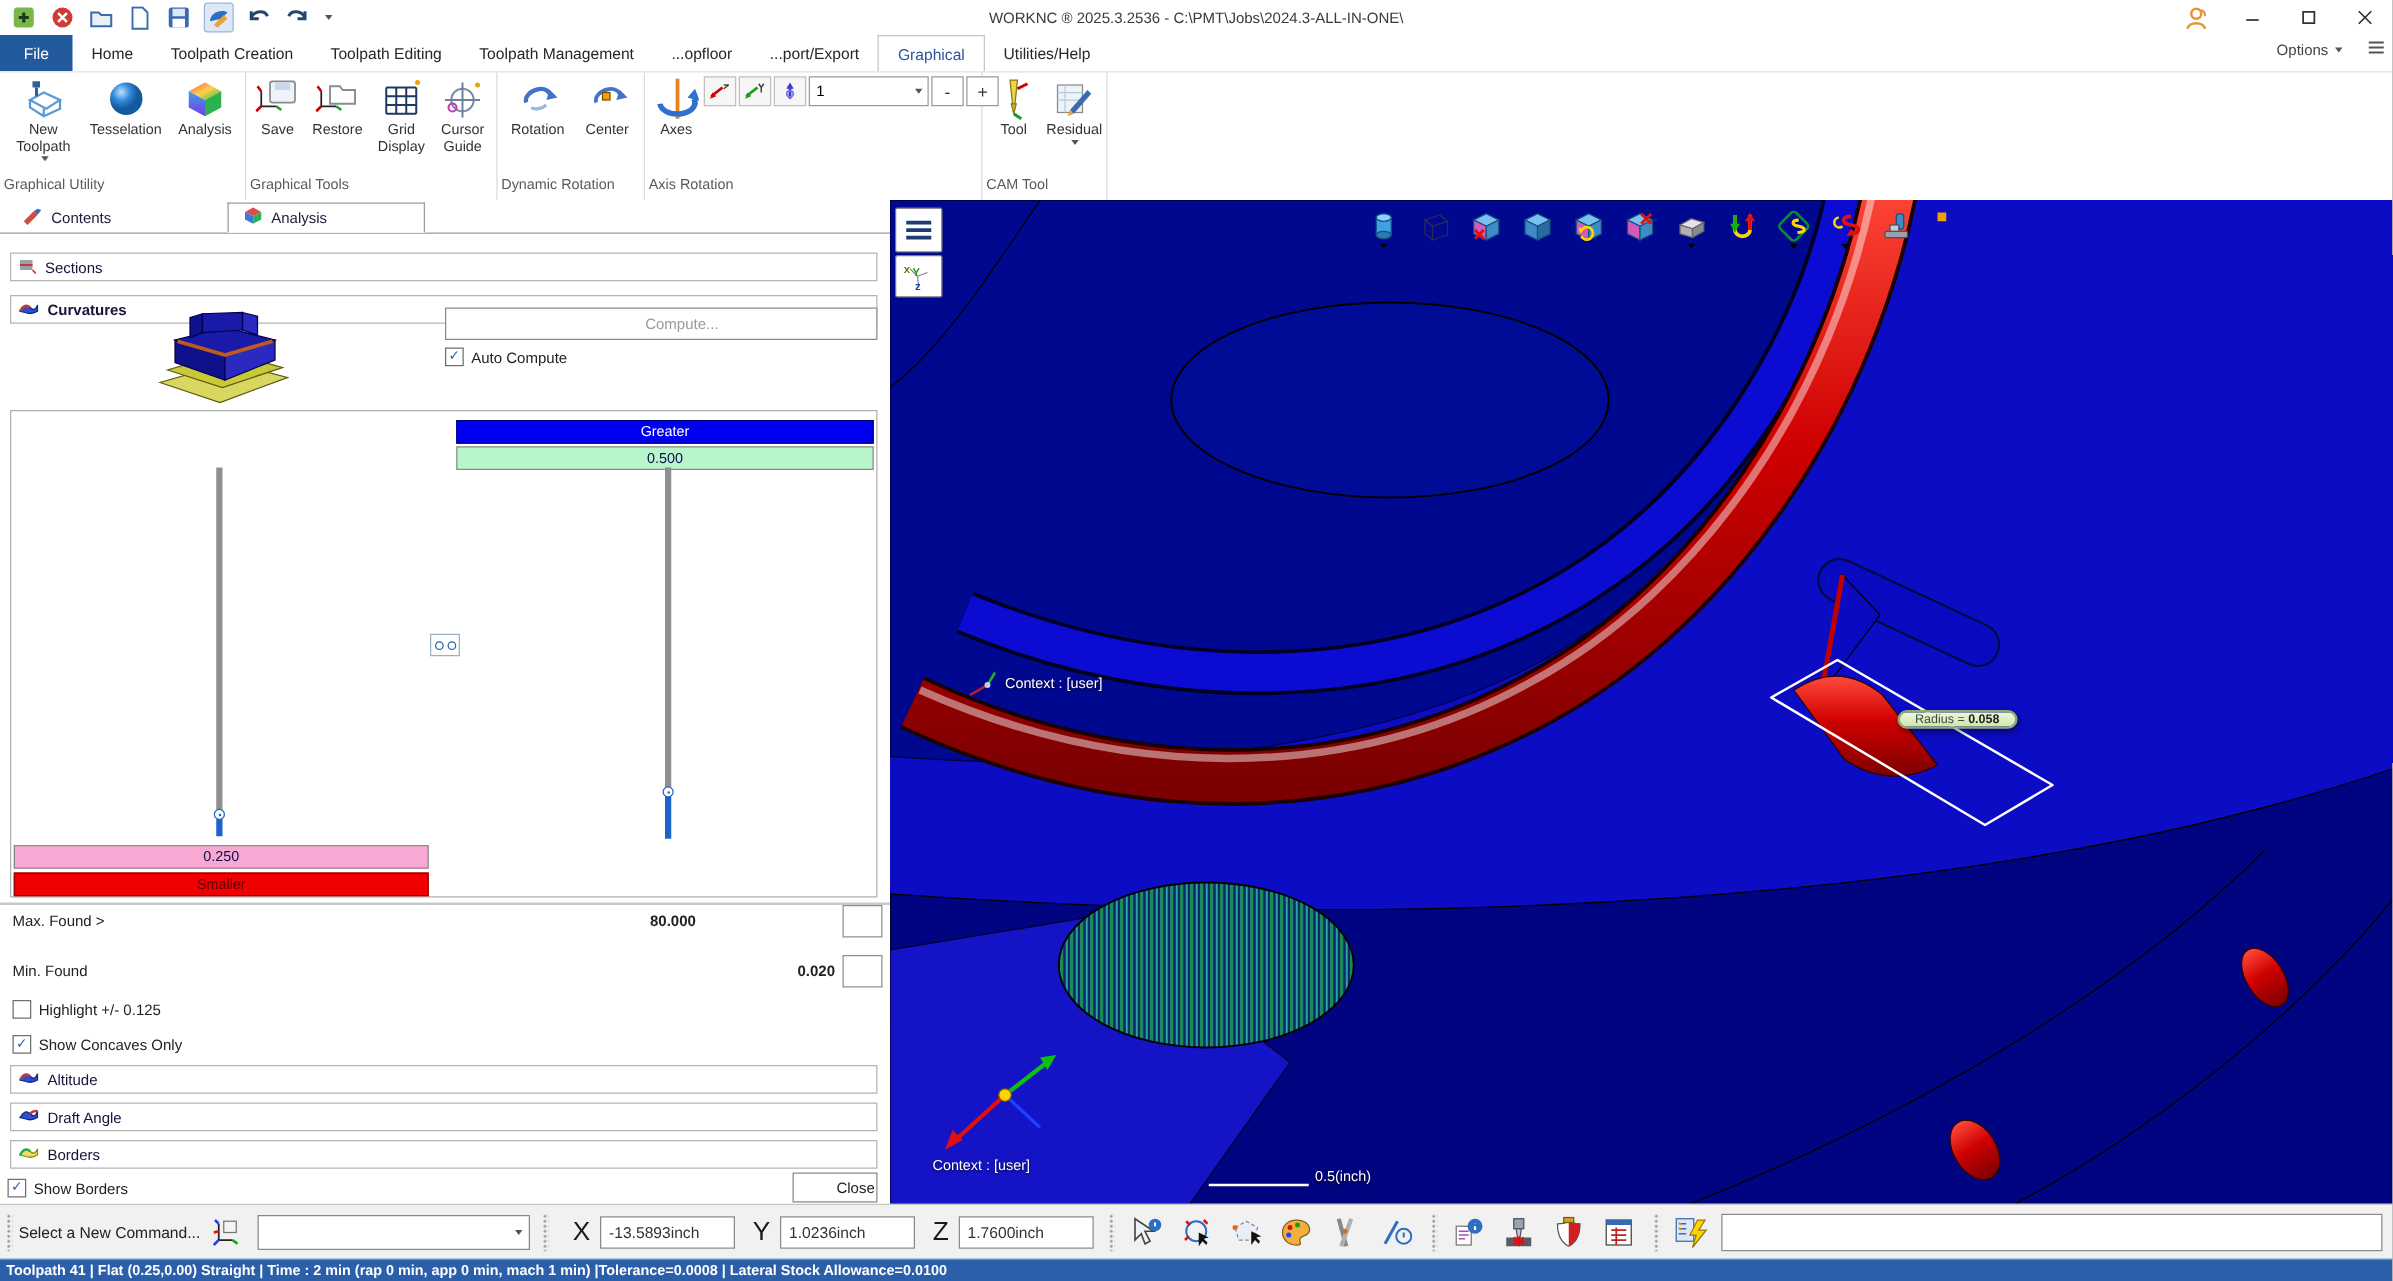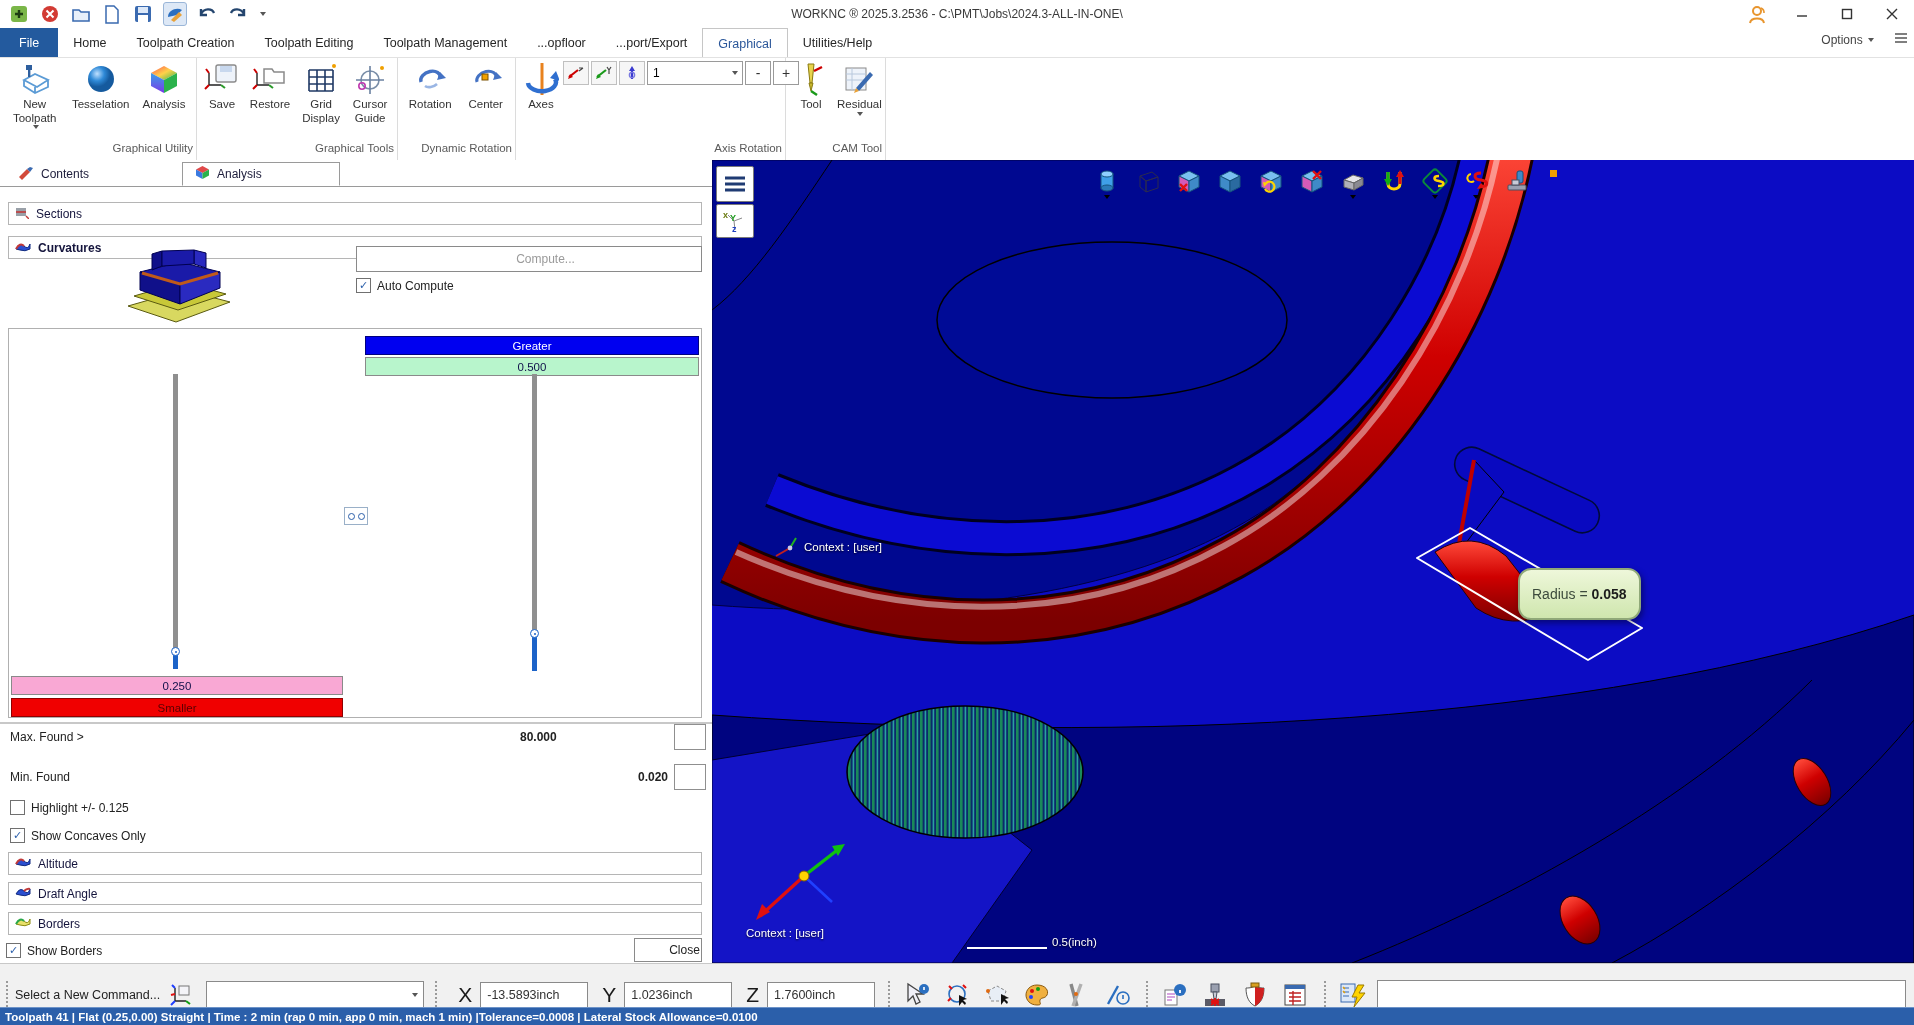--- a/index.html
+++ b/index.html
@@ -20,21 +20,21 @@
   .mtab.file{background:#235a9e;color:#fff;padding:6px 19px 5px;}
   .mtab.active{border:1px solid #c6c6c6;border-bottom:1px solid #fff;color:#2b579a;margin-bottom:-1px;background:#fff;}
   .tab-right{position:absolute;right:6px;top:4px;display:flex;align-items:center;gap:20px;color:#444;font-size:12px;}
   
   .ribbon{position:absolute;top:57px;left:0;width:1914px;height:103px;background:#fff;border-bottom:1px solid #c9c9c9;border-top:1px solid #e2e2e2;display:flex;}
   .rgroup{height:102px;display:flex;flex-direction:column;border-right:1px solid #dcdcdc;padding:1px 3px 0;box-sizing:border-box;}
   .rbtns{flex:1;display:flex;align-items:flex-start;}
   .rbtn{display:flex;flex-direction:column;align-items:center;padding:2px 4px 0;font-size:11.5px;color:#333;text-align:center;line-height:1.18;}
   .ric{width:36px;height:36px;display:flex;align-items:center;justify-content:center;margin-bottom:1px;}
   .caret{width:0;height:0;border-left:3.5px solid transparent;border-right:3.5px solid transparent;border-top:4px solid #555;display:inline-block;margin-left:2px;vertical-align:middle;}
-  .glabel{height:18px;text-align:right;font-size:11.5px;color:#5a5a5a;}
+  .glabel{height:18px;text-align:left;font-size:11.5px;color:#5a5a5a;}
   .cluster{display:flex;align-items:center;gap:2px;margin-top:2px;}
   .mini{width:24px;height:22px;border:1px solid #c0c0c0;background:#f6f6f6;display:flex;align-items:center;justify-content:center;}
   .combo{width:94px;height:22px;border:1px solid #9a9a9a;background:#fff;display:flex;align-items:center;}
   .combo input{border:0;outline:0;width:72px;padding-left:5px;font-size:12px;font-family:inherit;}
   .combo .caret{margin:0 4px 0 auto;}
   .pm{width:24px;height:22px;border:1px solid #9a9a9a;background:#fff;display:flex;align-items:center;justify-content:center;font-size:14px;color:#333;}
   
   .lpanel{position:absolute;top:160px;left:0;width:712px;height:803px;background:#fff;}
   .ptab{position:absolute;top:2px;height:24px;display:flex;align-items:center;gap:7px;padding:0 12px;font-size:12px;color:#1c1c3a;box-sizing:border-box;}
   .ptab.active{border:1px solid #9a9a9a;border-bottom:1px solid #fff;background:#fff;z-index:2;}
@@ -50,25 +50,25 @@
   .thumb{position:absolute;width:9px;height:9px;border:1px solid #1c63c8;border-radius:50%;background:#fff;box-sizing:border-box;}
   .thumb::after{content:"";position:absolute;left:2.5px;top:2.5px;width:2px;height:2px;background:#1c63c8;border-radius:50%;}
   .btn{border:1px solid #8a8a8a;background:#fff;display:flex;align-items:center;justify-content:center;font-size:12px;color:#222;box-sizing:border-box;padding-left:33px;}
   
   .viewport{position:absolute;top:160px;left:712px;width:1202px;height:803px;overflow:hidden;background:#0c0cc4;}
   .vp-white-btn{position:absolute;background:#fff;border:1px solid #7a7a7a;border-radius:2px;display:flex;align-items:center;justify-content:center;}
   .vicons{position:absolute;left:382px;top:8px;display:flex;gap:15px;align-items:flex-start;}
   .vic{width:26px;height:34px;display:flex;flex-direction:column;align-items:center;}
   .vic .caret{border-top-color:#000;margin:1px 0 0;}
   .ctxlabel{position:absolute;color:#fff;font-size:11.5px;text-shadow:0 1px 2px rgba(0,0,0,.8);}
-  .tooltip{position:absolute;left:806px;top:408px;padding:16px 12px;border:2px solid #8fa878;border-radius:13px;
-           background:linear-gradient(180deg,#eef7da,#cfe6ae);font-size:14px;color:#3c4a3c;box-shadow:2px 3px 6px rgba(0,0,0,.4);}
+  .tooltip{position:absolute;left:806px;top:408px;padding:0 12px;border:2px solid #8fa878;border-radius:13px;
+           background:linear-gradient(180deg,#eef7da,#cfe6ae);font-size:10px;color:#3c4a3c;box-shadow:2px 3px 6px rgba(0,0,0,.4);}
   .tooltip b{color:#1c1c1c;}
   
-  .cmdbar{position:absolute;top:963px;left:0;width:1914px;height:62px;background:#f1f1f1;border-top:1px solid #c8c8c8;display:flex;align-items:center;box-sizing:border-box;}
+  .cmdbar{position:absolute;top:963px;left:0;width:1914px;height:44px;background:#f1f1f1;border-top:1px solid #c8c8c8;display:flex;align-items:center;box-sizing:border-box;}
   .grip{width:5px;height:30px;margin:0 5px;background-image:radial-gradient(circle,#9a9a9a 1px,transparent 1.2px);background-size:4px 4px;}
   .cmdtext{font-size:12.5px;color:#222;white-space:nowrap;}
   .cmdcombo{width:216px;height:26px;border:1px solid #8a8a8a;background:#fff;display:flex;align-items:center;margin-left:6px;}
   .cmdcombo .caret{margin-left:auto;margin-right:5px;}
   .axlabel{font-size:21px;color:#1a1a1a;margin:0 8px 0 14px;}
   .axfield{width:108px;height:26px;border:1px solid #8a8a8a;background:#fff;font-size:12.5px;color:#333;padding-left:6px;font-family:inherit;box-sizing:border-box;}
   .cico{width:34px;height:30px;display:flex;align-items:center;justify-content:center;margin:0 3px;}
   .longinput{flex:1;height:26px;border:1px solid #8a8a8a;background:#fff;margin:0 8px 0 4px;font-family:inherit;}
   
   .statusbar{position:absolute;top:1007px;left:0;width:1914px;height:18px;background:#2b5faa;border-top:1px solid #6d93c8;display:flex;align-items:center;box-sizing:border-box;}

